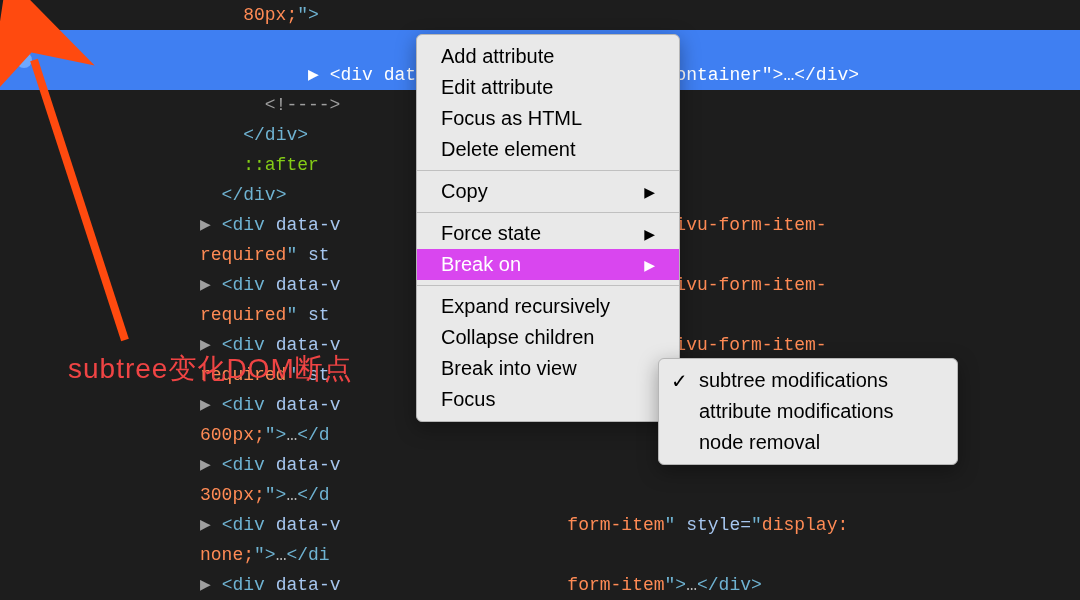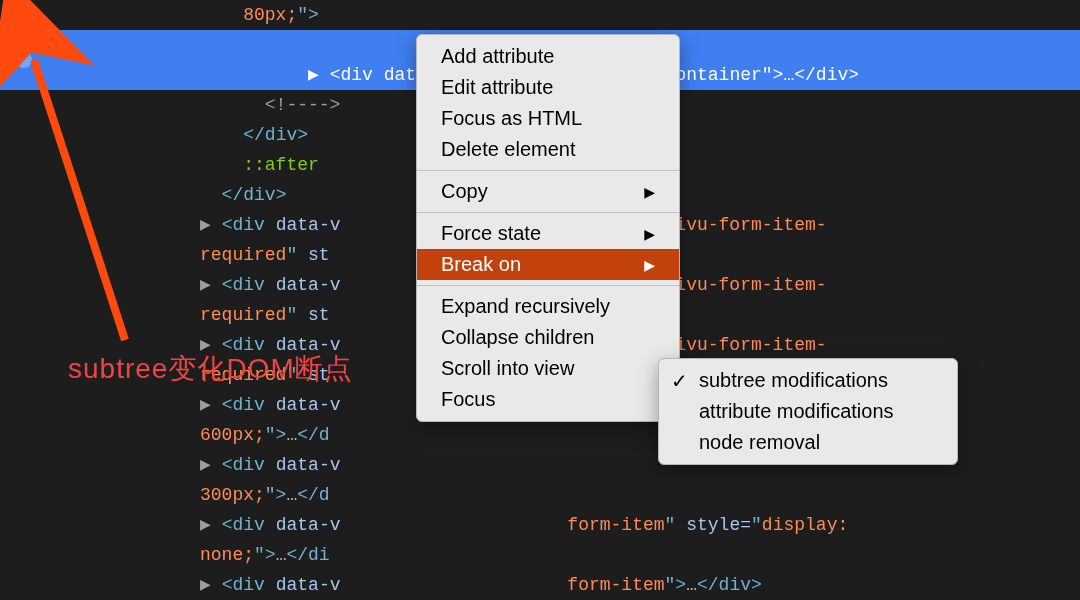--- a/index.html
+++ b/index.html
@@ -70,21 +70,21 @@
     align-items:center;
     justify-content:space-between;
     cursor:default;
   }
   .ctx-menu .sep {
     height:1px;
     background:#c0c0c0;
     margin:5px 0;
   }
   .ctx-menu .item.sel {
-    background:#c2410c;
+    background:#d946ef;
     color:#fff;
   }
   .arrow-sub { font-size:14px; }
 
   .sub-menu {
     position:absolute;
     left:658px; top:358px;
     width:300px;
     background:#e9e9e9;
     border:1px solid #b6b6b6;
@@ -187,21 +187,21 @@
       <span class="arrow-sub">▶</span>
     </div>
   <div class="sep"></div>
   <div class="item">
       <span>Expand recursively</span>
     </div>
   <div class="item">
       <span>Collapse children</span>
     </div>
   <div class="item">
-      <span>Scroll into view</span>
+      <span>Break into view</span>
     </div>
   <div class="item">
       <span>Focus</span>
     </div>
 </div>
 
 <div class="sub-menu">
   <div class="sitem">
     <span class="check">✓</span>
     <span>subtree modifications</span>

